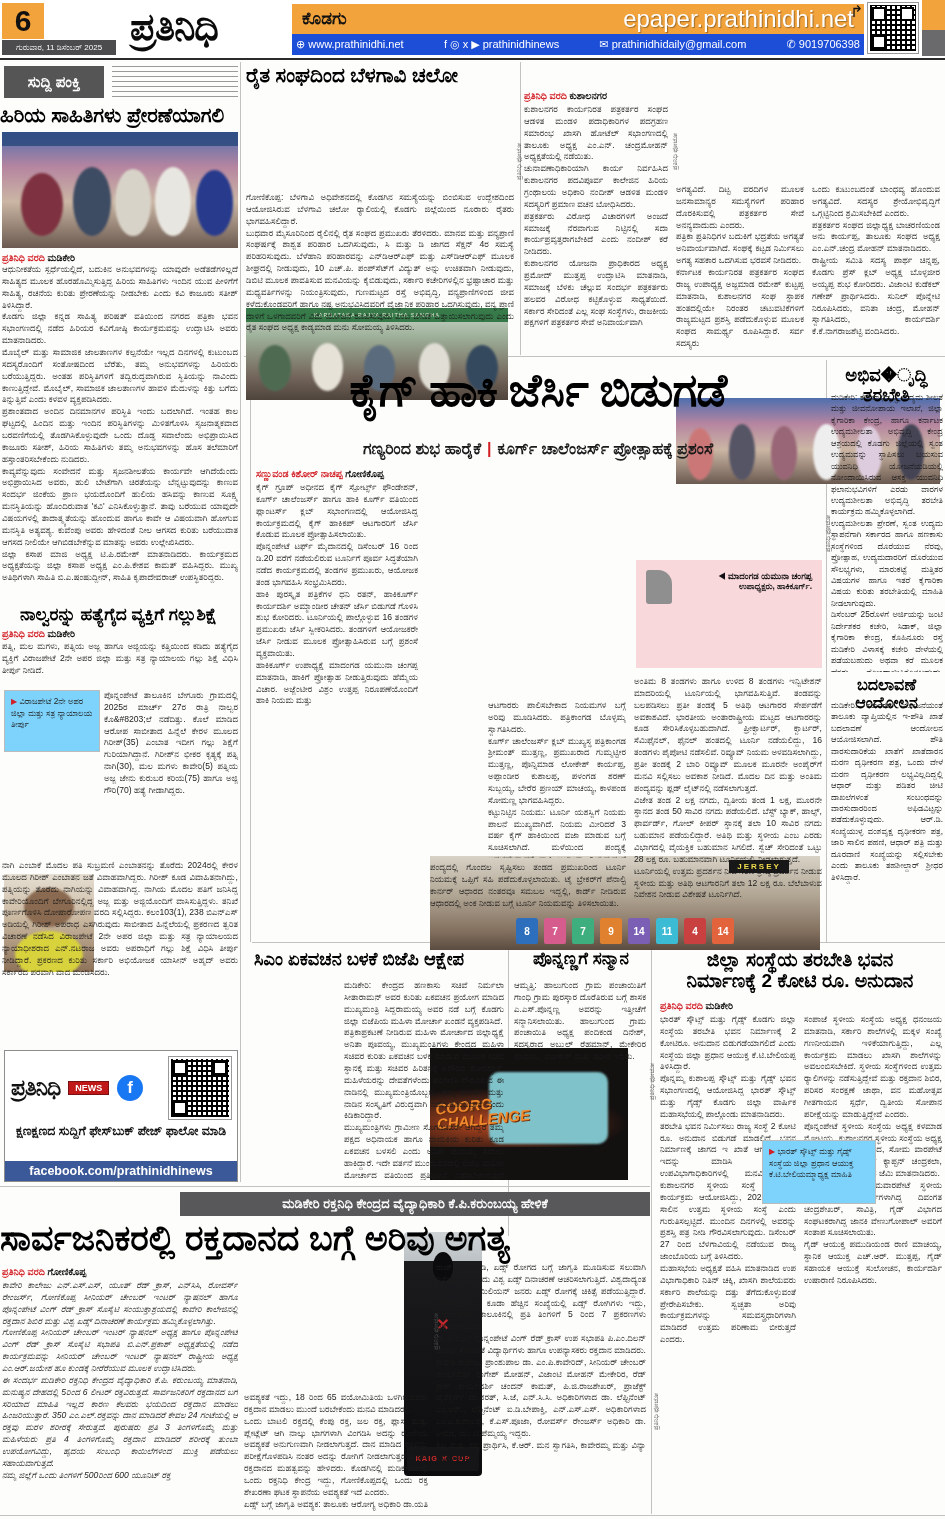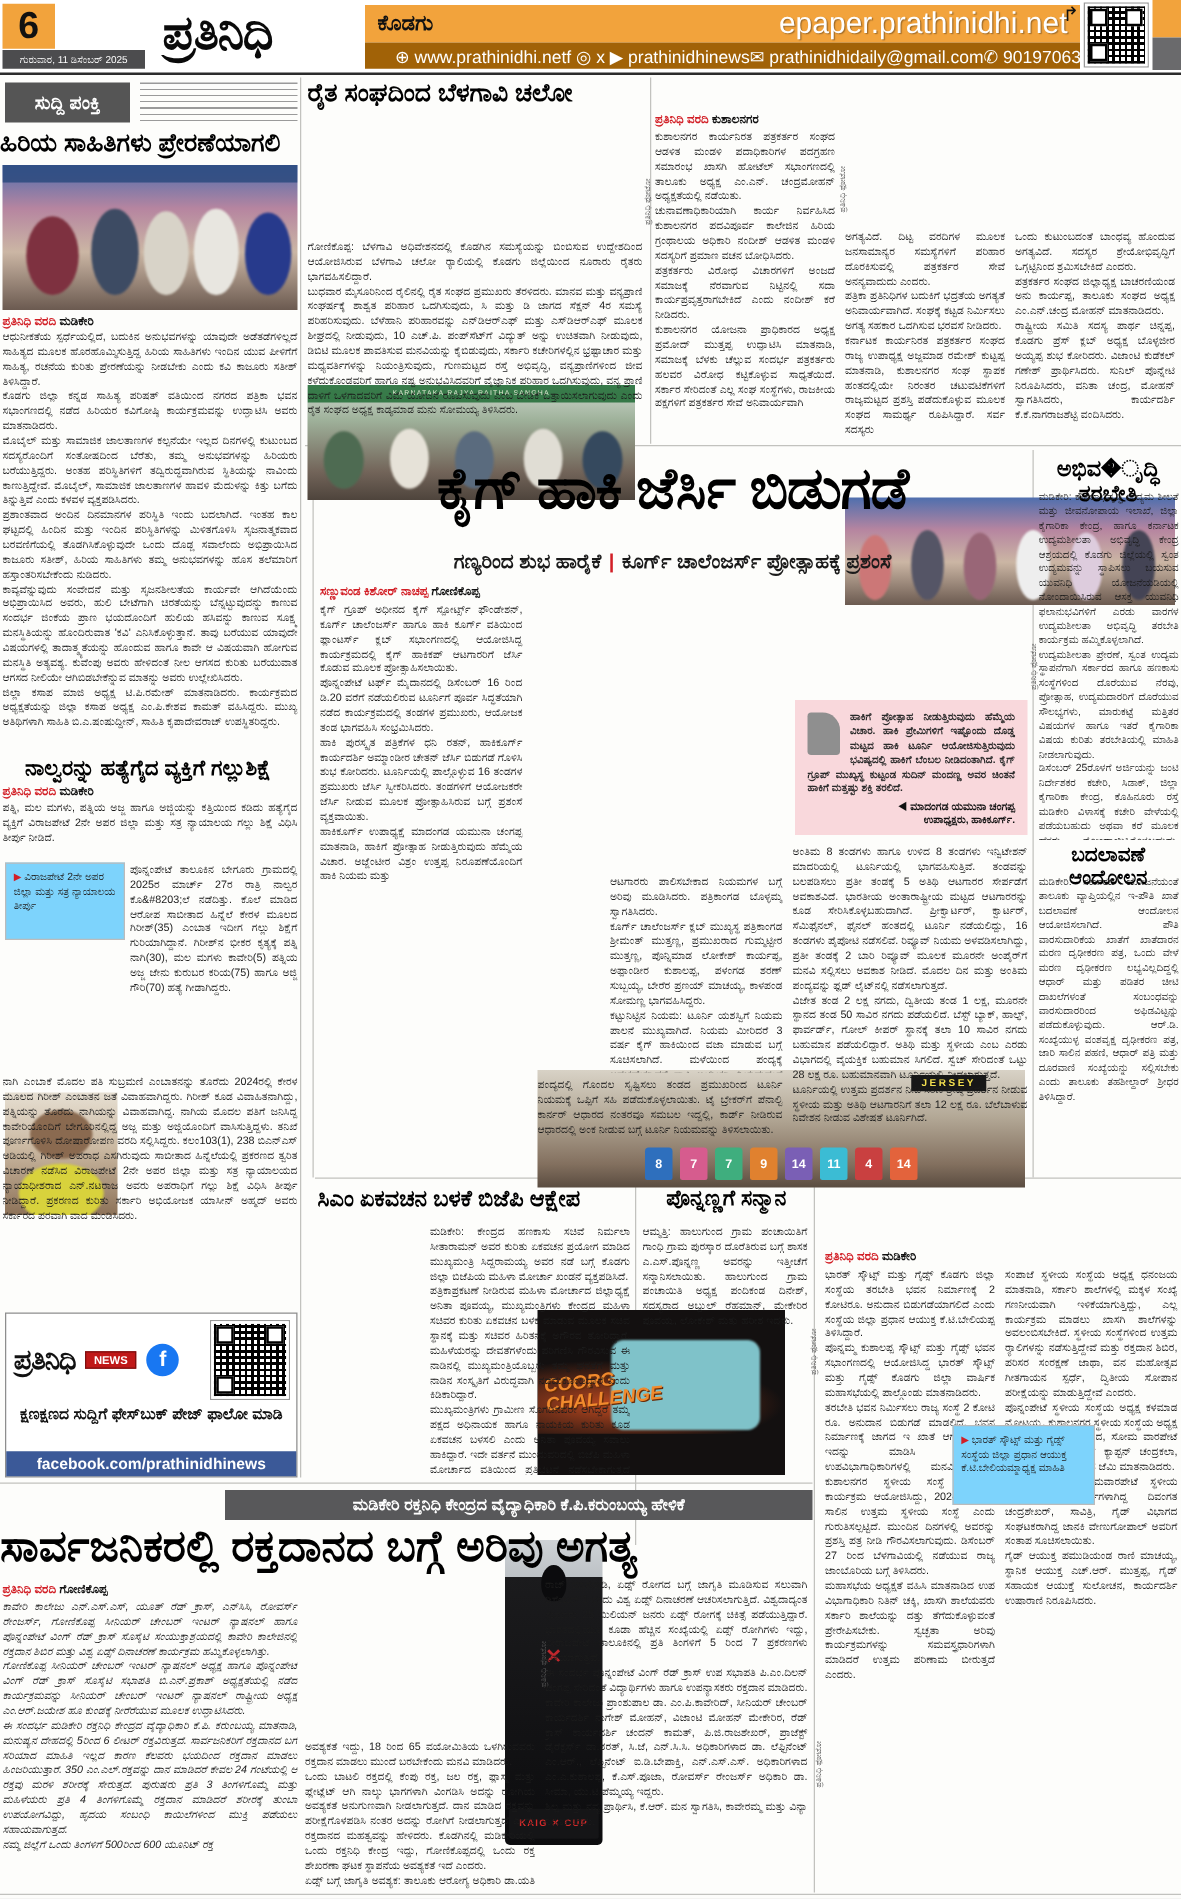--- a/index.html
+++ b/index.html
@@ -6,21 +6,21 @@
   .page{position:relative;width:945px;height:1519px;background:#fdfdfb;margin:0 auto;
         font-family:"Liberation Sans",sans-serif;color:#111;overflow:hidden;}
   .abs{position:absolute;}
   
   .pagenum{background:#F2A33C;color:#111;font-weight:bold;font-size:30px;display:flex;align-items:center;justify-content:center;}
   .datebar{background:#4c4c4e;color:#fff;font-size:8px;display:flex;align-items:center;justify-content:center;}
   .masthead{font-size:38px;font-weight:bold;color:#0a0a0a;letter-spacing:-1px;}
   .oband{background:#F2A33C;display:flex;align-items:center;justify-content:space-between;padding:0 10px;box-sizing:border-box;}
   .edition{font-size:17px;font-weight:bold;color:#111;}
   .epaper{font-size:24px;font-weight:normal;color:#fff;text-shadow:1px 1px 1px rgba(0,0,0,.35);}
-  .gband{background:#a16207;color:#fff;font-size:14px;display:flex;align-items:center;justify-content:space-between;padding:0 24px;box-sizing:border-box;}
+  .gband{background:#1d4ed8;color:#fff;font-size:11px;display:flex;align-items:center;justify-content:space-between;padding:0 4px;box-sizing:border-box;}
   .gband span{white-space:nowrap;}
   .qr{background:
       repeating-linear-gradient(0deg,#000 0 2px,transparent 2px 5px),
       repeating-linear-gradient(90deg,#000 0 2px,transparent 2px 5px),#fff;
       border:2px solid #fff;box-shadow:0 0 0 1px #999;}
   .qr:before,.qr:after{content:"";position:absolute;width:10px;height:10px;border:2px solid #000;background:#fff;}
   .qr:before{left:2px;top:2px;} .qr:after{right:2px;top:2px;}
   .qrdotsw{position:absolute;left:2px;bottom:2px;width:10px;height:10px;border:2px solid #000;background:#fff;}
   
   .vr{background:#c2c2be;width:1px;}
@@ -238,21 +238,20 @@
   <div class="abs vcredit" style="left:824px;top:552px;">ಪ್ರತಿನಿಧಿ ಫೋಟೋ</div>
 
   <div class="abs carph" style="left:430px;top:562px;width:198px;height:132px;">
     <div class="flame"></div>
     <div class="blob" style="position:absolute;left:30%;top:18%;width:60%;height:55%;background:#7fc2c9;border-radius:10px;filter:blur(1px);"></div>
     <div class="car-title" style="width:70px;">COORG CHALLENGE</div>
   </div>
 
   <div class="abs quote" style="left:636px;top:560px;width:186px;height:108px;">
     <div class="qm"></div>
-    <div class="qt">ಹಾಕಿಗೆ ಪ್ರೋತ್ಸಾಹ ನೀಡುತ್ತಿರುವುದು ಹೆಮ್ಮೆಯ ವಿಚಾರ. ಹಾಕಿ ಪ್ರೇಮಿಗಳಿಗೆ ಇಷ್ಟೊಂದು ದೊಡ್ಡ ಮಟ್ಟದ ಹಾಕಿ ಟೂರ್ನಿ ಆಯೋಜಿಸುತ್ತಿರುವುದು ಭವಿಷ್ಯದಲ್ಲಿ ಹಾಕಿಗೆ ಬೆಂಬಲ ನೀಡಿದಂತಾಗಿದೆ. ಕೈಗ್ ಗ್ರೂಪ್ ಮುಖ್ಯಸ್ಥ ಕುಟ್ಟಂಡ ಸುದಿನ್ ಮಂದಣ್ಣ ಅವರ ಚಿಂತನೆ ಹಾಕಿಗೆ ಮತ್ತಷ್ಟು ಶಕ್ತಿ ತರಲಿದೆ.</div>
     <div class="qa">◀ ಮಾದಂಗಡ ಯಮುನಾ ಚಂಗಪ್ಪ</div>
     <div class="qr2">ಉಪಾಧ್ಯಕ್ಷರು, ಹಾಕಿಕೂರ್ಗ್.</div>
   </div>
 
   <div class="abs statue" style="left:404px;top:614px;width:78px;height:244px;">
     <div class="head"></div>
       <div class="x">✕</div>
     <div class="base">KAIG ✕ CUP</div>
   </div>
 
@@ -278,20 +277,24 @@
 ಮುಖ್ಯಮಂತ್ರಿಗಳು ಗ್ರಾಮೀಣ ಸೊಗಡಿನವರೇ ಆಗಿದ್ದರೆ ತಮ್ಮ ಪಕ್ಷದ ಅಧಿನಾಯಕ ಹಾಗೂ ನಾಯಕಿಯ ಕುರಿತು ಕೂಡ ಏಕವಚನ ಬಳಸಲಿ ಎಂದು ಅನಿತಾ ಪೂವಯ್ಯ ಸವಾಲು ಹಾಕಿದ್ದಾರೆ. ಇದೇ ವರ್ತನೆ ಮುಂದುವರಿದಲ್ಲಿ ಬಿಜೆಪಿ ಮಹಿಳಾ ಮೋರ್ಚಾದ ವತಿಯಿಂದ ಪ್ರತಿಭಟನೆ ನಡೆಸಬೇಕಾಗುತ್ತದೆ ಎಂದು ಎಚ್ಚರಿಕೆ ನೀಡಿದ್ದಾರೆ.</div>
   <div class="abs body-txt" style="left:256px;top:1144px;width:248px;height:0;">ಮಡಿಕೇರಿ: ಕೇಂದ್ರದ ಹಣಕಾಸು ಸಚಿವೆ ನಿರ್ಮಲಾ ಸೀತಾರಾಮನ್ ಅವರ ಕುರಿತು ಏಕವಚನ ಪ್ರಯೋಗ ಮಾಡಿದ ಮುಖ್ಯಮಂತ್ರಿ ಸಿದ್ದರಾಮಯ್ಯ ಅವರ ನಡೆ ಬಗ್ಗೆ ಕೊಡಗು ಜಿಲ್ಲಾ ಬಿಜೆಪಿಯ ಮಹಿಳಾ ಮೋರ್ಚಾ ಖಂಡನೆ ವ್ಯಕ್ತಪಡಿಸಿದೆ.
 ಪತ್ರಿಕಾಪ್ರಕಟಣೆ ನೀಡಿರುವ ಮಹಿಳಾ ಮೋರ್ಚಾದ ಜಿಲ್ಲಾಧ್ಯಕ್ಷೆ ಅನಿತಾ ಪೂವಯ್ಯ, ಮುಖ್ಯಮಂತ್ರಿಗಳು ಕೇಂದ್ರದ ಮಹಿಳಾ ಸಚಿವರ ಕುರಿತು ಏಕವಚನ ಬಳಕೆ ಮಾಡುವ ಮೂಲಕ ಸಚಿವ ಸ್ಥಾನಕ್ಕೆ ಮತ್ತು ಸಚಿವರ ಹಿರಿತನಕ್ಕೆ ಅಗೌರವ ತೋರಿದ್ದಾರೆ. ಮಹಿಳೆಯರನ್ನು ದೇವತೆಗಳೆಂದು ಪರಿಗಣಿಸಿ ಗೌರವಿಸುವ ಈ ನಾಡಿನಲ್ಲಿ ಮುಖ್ಯಮಂತ್ರಿಯೊಬ್ಬರು ತಮ್ಮ ಘನತೆಗೆ ಮತ್ತು ನಾಡಿನ ಸಂಸ್ಕೃತಿಗೆ ವಿರುದ್ಧವಾಗಿ ನಡೆದುಕೊಂಡಿದ್ದಾರೆ ಎಂದು ಕಿಡಿಕಾರಿದ್ದಾರೆ.
 ಮುಖ್ಯಮಂತ್ರಿಗಳು ಗ್ರಾಮೀಣ ಸೊಗಡಿನವರೇ ಆಗಿದ್ದರೆ ತಮ್ಮ ಪಕ್ಷದ ಅಧಿನಾಯಕ ಹಾಗೂ ನಾಯಕಿಯ ಕುರಿತು ಕೂಡ ಏಕವಚನ ಬಳಸಲಿ ಎಂದು ಅನಿತಾ ಪೂವಯ್ಯ ಸವಾಲು ಹಾಕಿದ್ದಾರೆ. ಇದೇ ವರ್ತನೆ ಮುಂದುವರಿದಲ್ಲಿ ಬಿಜೆಪಿ ಮಹಿಳಾ ಮೋರ್ಚಾದ ವತಿಯಿಂದ ಪ್ರತಿಭಟನೆ ನಡೆಸಬೇಕಾಗುತ್ತದೆ ಎಂದು ಎಚ್ಚರಿಕೆ ನೀಡಿದ್ದಾರೆ.</div>
 
   <div class="abs h-sm" style="left:514px;top:950px;width:134px;text-align:center;font-size:17px;">ಪೊನ್ನಣ್ಣಗೆ ಸನ್ಮಾನ</div>
   <div class="abs body-txt" style="left:514px;top:980px;width:132px;height:80px;">ಆಮ್ಮತ್ತಿ: ಹಾಲುಗುಂದ ಗ್ರಾಮ ಪಂಚಾಯಿತಿಗೆ ಗಾಂಧಿ ಗ್ರಾಮ ಪುರಸ್ಕಾರ ದೊರೆತಿರುವ ಬಗ್ಗೆ ಶಾಸಕ ಎ.ಎಸ್.ಪೊನ್ನಣ್ಣ ಅವರನ್ನು ಇತ್ತೀಚೆಗೆ ಸನ್ಮಾನಿಸಲಾಯಿತು. ಹಾಲುಗುಂದ ಗ್ರಾಮ ಪಂಚಾಯಿತಿ ಅಧ್ಯಕ್ಷ ಪಂದಿಕಂಡ ದಿನೇಶ್, ಸದಸ್ಯರಾದ ಅಬ್ದುಲ್ ರೆಹಮಾನ್, ಮೇಕೇರಿರ ಪೂವಯ್ಯ, ಲೋಕೇಶ್ ಮತ್ತು ಹರೀಶ ಇದ್ದರು.</div>
 
   <div class="abs vcredit" style="left:648px;top:1100px;">ಪ್ರತಿನಿಧಿ ಫೋಟೋ</div>
 
+  <div class="abs h-md" style="left:658px;top:950px;width:284px;text-align:center;font-size:19px;">
+    <div>ಜಿಲ್ಲಾ ಸಂಸ್ಥೆಯ ತರಬೇತಿ ಭವನ</div>
+    <div>ನಿರ್ಮಾಣಕ್ಕೆ 2 ಕೋಟಿ ರೂ. ಅನುದಾನ</div>
+  </div>
   <div class="abs byline" style="left:660px;top:1000px;">
     <span class="red">ಪ್ರತಿನಿಧಿ ವರದಿ</span>
     <span class="plc">ಮಡಿಕೇರಿ</span>
   </div>
   <div class="abs body-txt" style="left:660px;top:1014px;width:136px;height:370px;">ಭಾರತ್ ಸ್ಕೌಟ್ಸ್ ಮತ್ತು ಗೈಡ್ಸ್ ಕೊಡಗು ಜಿಲ್ಲಾ ಸಂಸ್ಥೆಯ ತರಬೇತಿ ಭವನ ನಿರ್ಮಾಣಕ್ಕೆ 2 ಕೋಟಿರೂ. ಅನುದಾನ ಬಿಡುಗಡೆಯಾಗಲಿದೆ ಎಂದು ಸಂಸ್ಥೆಯ ಜಿಲ್ಲಾ ಪ್ರಧಾನ ಆಯುಕ್ತ ಕೆ.ಟಿ.ಬೇಲಿಯಪ್ಪ ತಿಳಿಸಿದ್ದಾರೆ.
 ಪೊನ್ನಮ್ಮ ಕುಶಾಲಪ್ಪ ಸ್ಕೌಟ್ಸ್ ಮತ್ತು ಗೈಡ್ಸ್ ಭವನ ಸಭಾಂಗಣದಲ್ಲಿ ಆಯೋಜಿಸಿದ್ದ ಭಾರತ್ ಸ್ಕೌಟ್ಸ್ ಮತ್ತು ಗೈಡ್ಸ್ ಕೊಡಗು ಜಿಲ್ಲಾ ವಾರ್ಷಿಕ ಮಹಾಸಭೆಯಲ್ಲಿ ಪಾಲ್ಗೊಂಡು ಮಾತನಾಡಿದರು.
 ತರಬೇತಿ ಭವನ ನಿರ್ಮಿಸಲು ರಾಜ್ಯ ಸಂಸ್ಥೆ 2 ಕೋಟಿ ರೂ. ಅನುದಾನ ಬಿಡುಗಡೆ ಮಾಡಲಿದೆ. ಭವನ ನಿರ್ಮಾಣಕ್ಕೆ ಜಾಗದ ಇ ಖಾತೆ ಆಗಬೇಕಾಗಿದ್ದು, ಇದನ್ನು ಮಾಡಿಸಿ ಕೊಡುವಂತೆ ಉಪವಿಭಾಗಾಧಿಕಾರಿಗಳಲ್ಲಿ ಮನವಿ ಮಾಡಿ ಕುಶಾಲನಗರ ಸ್ಥಳೀಯ ಸಂಸ್ಥೆ ಅತ್ಯುತ್ತಮ ಕಾರ್ಯಕ್ರಮ ಆಯೋಜಿಸಿದ್ದು, 2024-2025ನೇ ಸಾಲಿನ ಉತ್ತಮ ಸ್ಥಳೀಯ ಸಂಸ್ಥೆ ಎಂದು ಗುರುತಿಸಲ್ಪಟ್ಟಿದೆ. ಮುಂದಿನ ದಿನಗಳಲ್ಲಿ ಅವರನ್ನು ಪ್ರಶಸ್ತಿ ಪತ್ರ ನೀಡಿ ಗೌರವಿಸಲಾಗುವುದು. ಡಿಸೆಂಬರ್ 27 ರಿಂದ ಬೆಳಗಾವಿಯಲ್ಲಿ ನಡೆಯುವ ರಾಜ್ಯ ಜಾಂಬೊರಿಯ ಬಗ್ಗೆ ತಿಳಿಸಿದರು.
 ಮಹಾಸಭೆಯ ಅಧ್ಯಕ್ಷತೆ ವಹಿಸಿ ಮಾತನಾಡಿದ ಉಪ ವಿಭಾಗಾಧಿಕಾರಿ ನಿತಿನ್ ಚಕ್ಕಿ, ಖಾಸಗಿ ಶಾಲೆಯವರು ಸರ್ಕಾರಿ ಶಾಲೆಯನ್ನು ದತ್ತು ತೆಗೆದುಕೊಳ್ಳುವಂತೆ ಪ್ರೇರೇಪಿಸಬೇಕು. ಸ್ವಚ್ಛತಾ ಅರಿವು ಕಾರ್ಯಕ್ರಮಗಳನ್ನು ಸಮವಸ್ತ್ರಧಾರಿಗಳಾಗಿ ಮಾಡಿದರೆ ಉತ್ತಮ ಪರಿಣಾಮ ಬೀರುತ್ತದೆ ಎಂದರು.</div>
   <div class="abs body-txt" style="left:804px;top:1014px;width:138px;height:370px;">ಸಂಪಾಜೆ ಸ್ಥಳೀಯ ಸಂಸ್ಥೆಯ ಅಧ್ಯಕ್ಷ ಧನಂಜಯ ಮಾತನಾಡಿ, ಸರ್ಕಾರಿ ಶಾಲೆಗಳಲ್ಲಿ ಮಕ್ಕಳ ಸಂಖ್ಯೆ ಗಣನೀಯವಾಗಿ ಇಳಿಕೆಯಾಗುತ್ತಿದ್ದು, ಎಲ್ಲ ಕಾರ್ಯಕ್ರಮ ಮಾಡಲು ಖಾಸಗಿ ಶಾಲೆಗಳನ್ನು ಅವಲಂಬಿಸಬೇಕಿದೆ. ಸ್ಥಳೀಯ ಸಂಸ್ಥೆಗಳಿಂದ ಉತ್ತಮ ರ‍್ಯಾಲಿಗಳನ್ನು ನಡೆಸುತ್ತಿದ್ದೇವೆ ಮತ್ತು ರಕ್ತದಾನ ಶಿಬಿರ, ಪರಿಸರ ಸಂರಕ್ಷಣೆ ಜಾಥಾ, ವನ ಮಹೋತ್ಸವ ಗೀತಗಾಯನ ಸ್ಪರ್ಧೆ, ದ್ವಿತೀಯ ಸೋಪಾನ ಪರೀಕ್ಷೆಯನ್ನು ಮಾಡುತ್ತಿದ್ದೇವೆ ಎಂದರು.
 ಪೊನ್ನಂಪೇಟೆ ಸ್ಥಳೀಯ ಸಂಸ್ಥೆಯ ಅಧ್ಯಕ್ಷ ಕಳಮಾಡ ಮೋಟಯ್ಯ, ಕುಶಾಲನಗರ ಸ್ಥಳೀಯ ಸಂಸ್ಥೆಯ ಅಧ್ಯಕ್ಷ ಡಾ. ಪ್ರವೀಣ್ ದೇವರಗುಂದ, ಸೋಮ ವಾರಪೇಟೆ ಸ್ಥಳೀಯ ಸಂಸ್ಥೆಯ ಗೈಡ್ ಕ್ಯಾಪ್ಟನ್ ಚಂದ್ರಕಲಾ, ಜಿಲ್ಲಾ ಸ್ಕೌಟ್ ಆಯುಕ್ತರಾದ ಜೆಮಿ ಮಾತನಾಡಿದರು.

